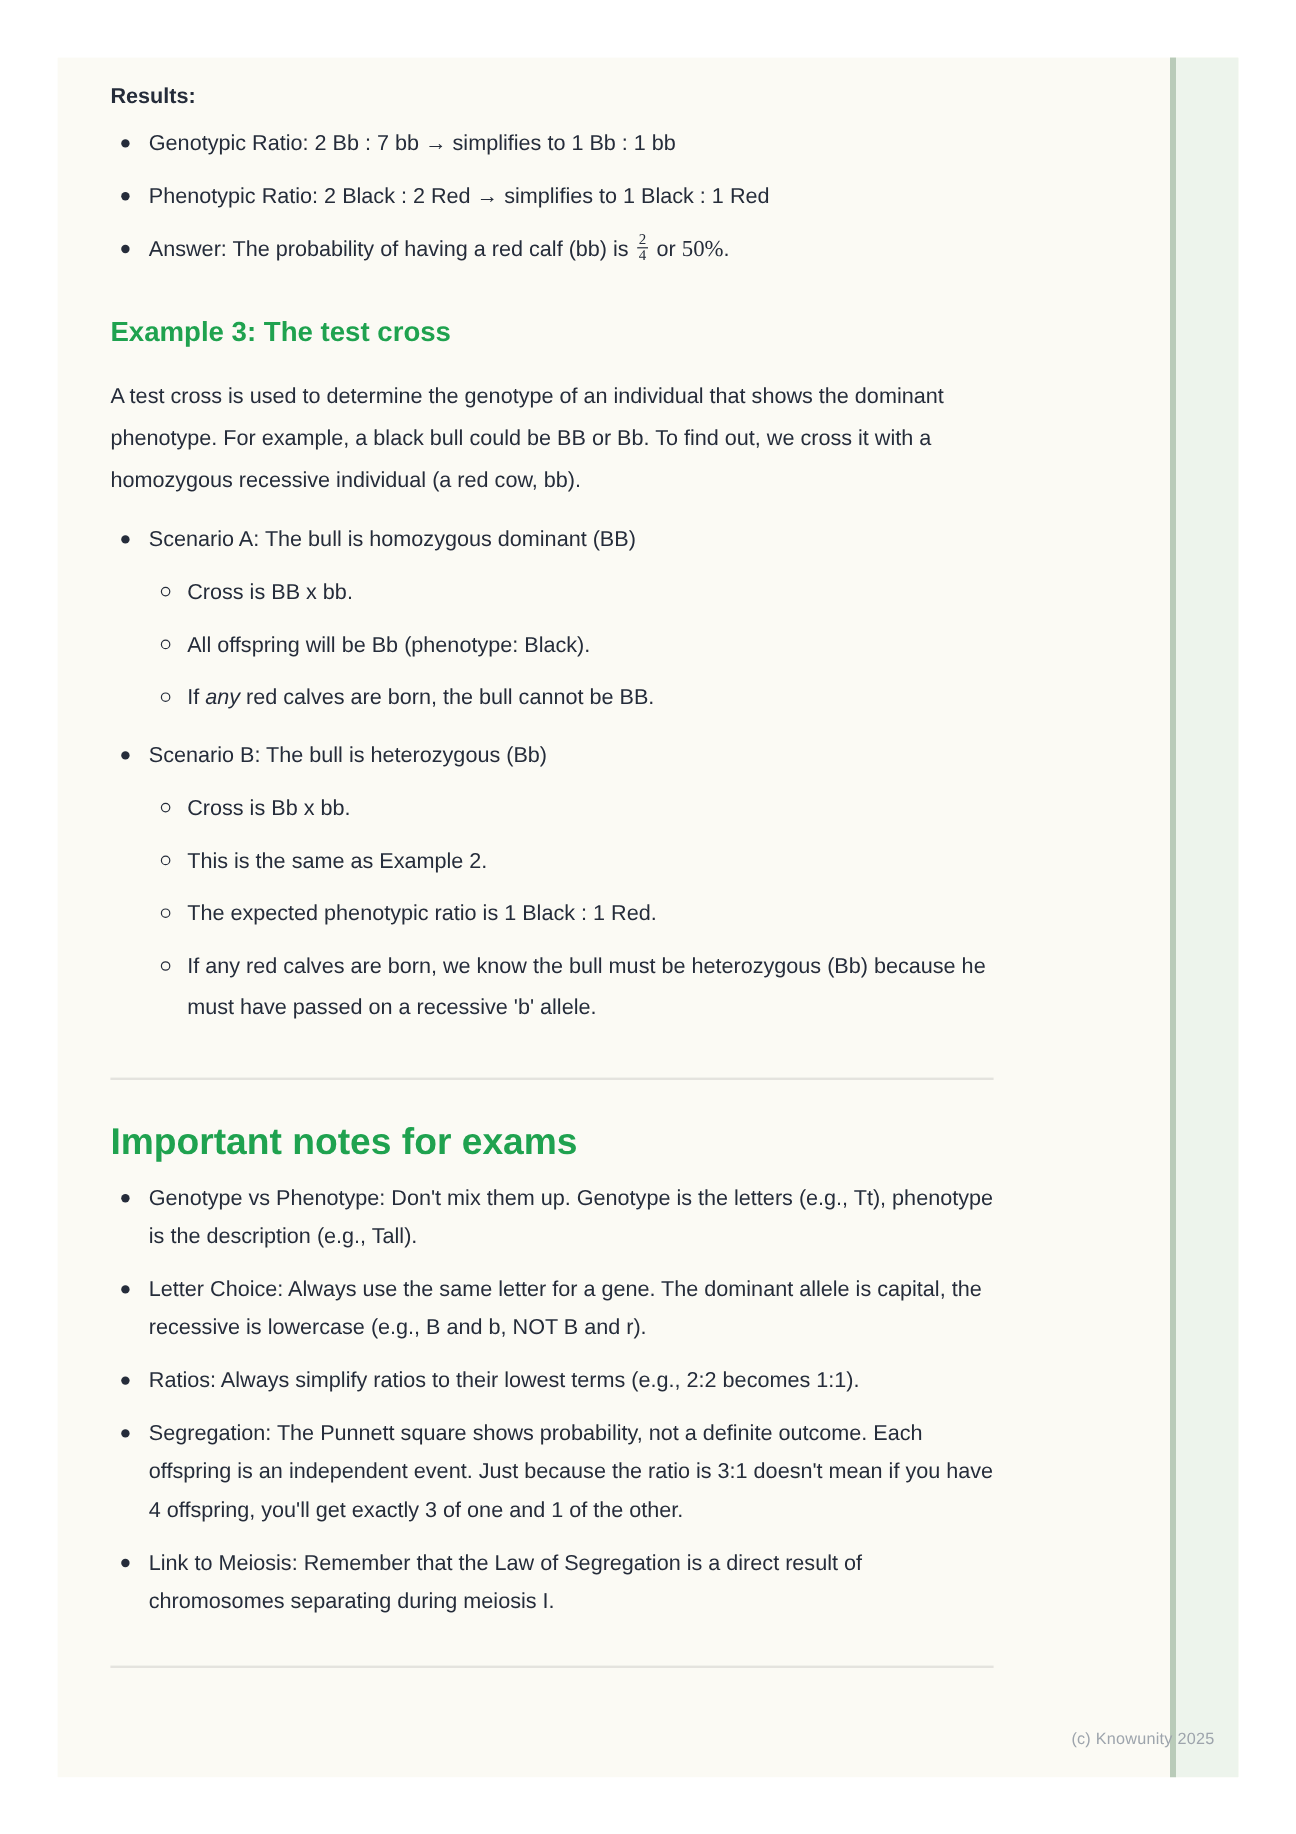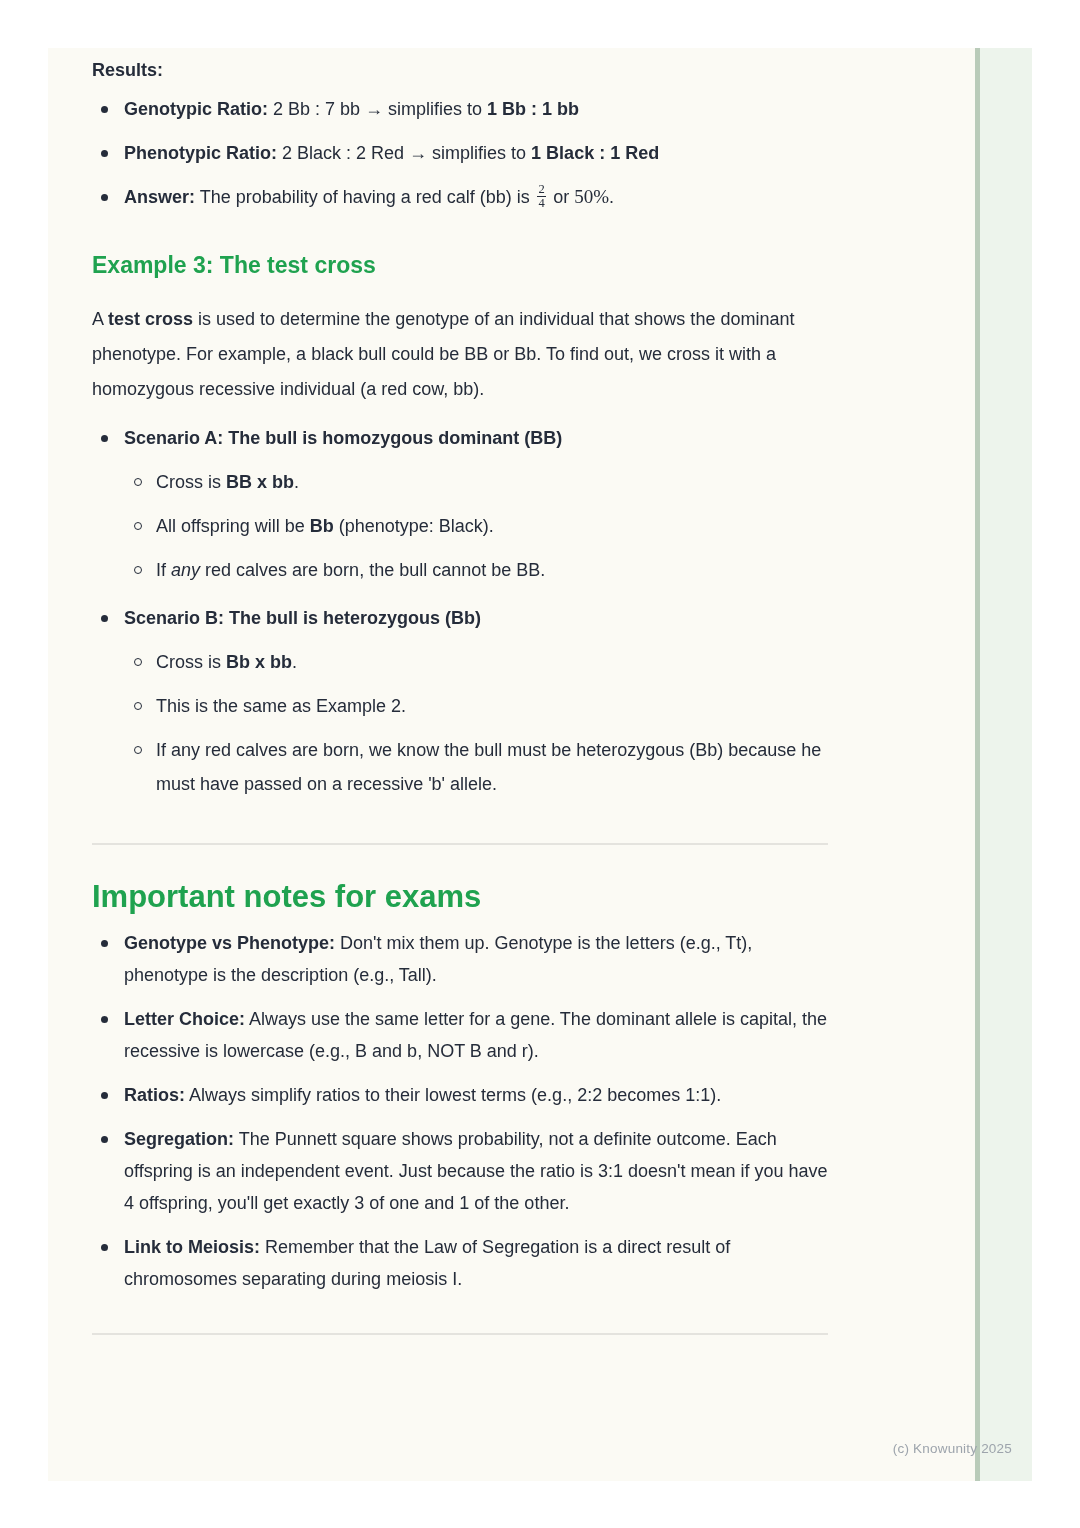--- a/index.html
+++ b/index.html
@@ -29,21 +29,21 @@
     right: 0;
     bottom: 0;
     width: 57px;
     box-sizing: border-box;
     background: var(--strip-fill, #edf4ec);
     border-left: 5px solid var(--strip-edge, #b9cbb9);
   }
   .content {
     position: absolute;
     left: 44px;
-    top: 10px;
+    top: 20px;
     width: 736px;
     font-size: 18px;
   }
   .results-heading {
     margin: 0;
     font-size: 18px;
     line-height: 24px;
     font-weight: 700;
   }
   ul.list { list-style: none; margin: 0; padding: 0; }
@@ -117,21 +117,21 @@
     position: absolute;
     right: 20px;
     top: 1392px;
     font-size: 13.5px;
     line-height: 18px;
     color: var(--muted, #9da4ac);
     letter-spacing: 0.2px;
     z-index: 2;
     white-space: nowrap;
   }
-  .b { font-weight: 700; }
+  .b { font-weight: 400; }
   .i { font-style: italic; }
   .serif { font-family: "Liberation Serif", serif; font-size: 19px; }
   .frac {
     display: inline-flex;
     flex-direction: column;
     align-items: center;
     vertical-align: middle;
     font-family: "Liberation Serif", serif;
     font-size: 12.5px;
     line-height: 1.05;
@@ -165,20 +165,21 @@
 
     <ul class="list lvl1 scenarios">
         <li><span class="b">Scenario A: The bull is homozygous dominant (BB)</span><ul class="list lvl2">
             <li><span>Cross is </span><span class="b">BB x bb</span><span>.</span></li>
             <li><span>All offspring will be </span><span class="b">Bb</span><span> (phenotype: Black).</span></li>
             <li><span>If </span><span class="i">any</span><span> red calves are born, the bull cannot be BB.</span></li>
           </ul></li>
         <li><span class="b">Scenario B: The bull is heterozygous (Bb)</span><ul class="list lvl2">
             <li><span>Cross is </span><span class="b">Bb x bb</span><span>.</span></li>
             <li><span>This is the same as Example 2.</span></li>
+            <li><span>The expected phenotypic ratio is </span><span class="b">1 Black : 1 Red</span><span>.</span></li>
             <li><span>If any red calves are born, we know the bull must be heterozygous (Bb) because he must have passed on a recessive 'b' allele.</span></li>
           </ul></li>
       </ul>
 
     <hr class="divider">
 
     <h2 class="h2">Important notes for exams</h2>
 
     <ul class="list lvl1 notes">
         <li><span class="b">Genotype vs Phenotype:</span><span> Don't mix them up. Genotype is the letters (e.g., Tt), phenotype is the description (e.g., Tall).</span></li>

